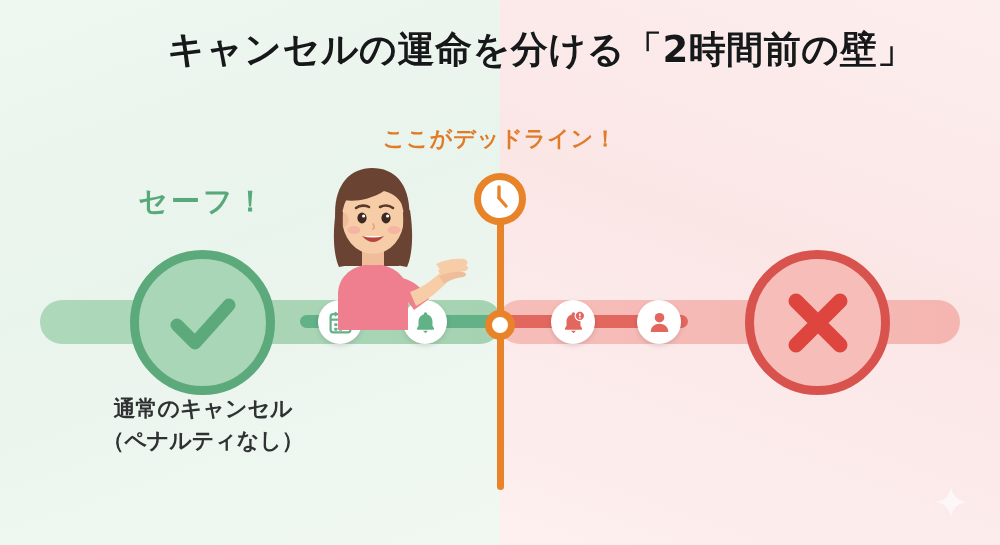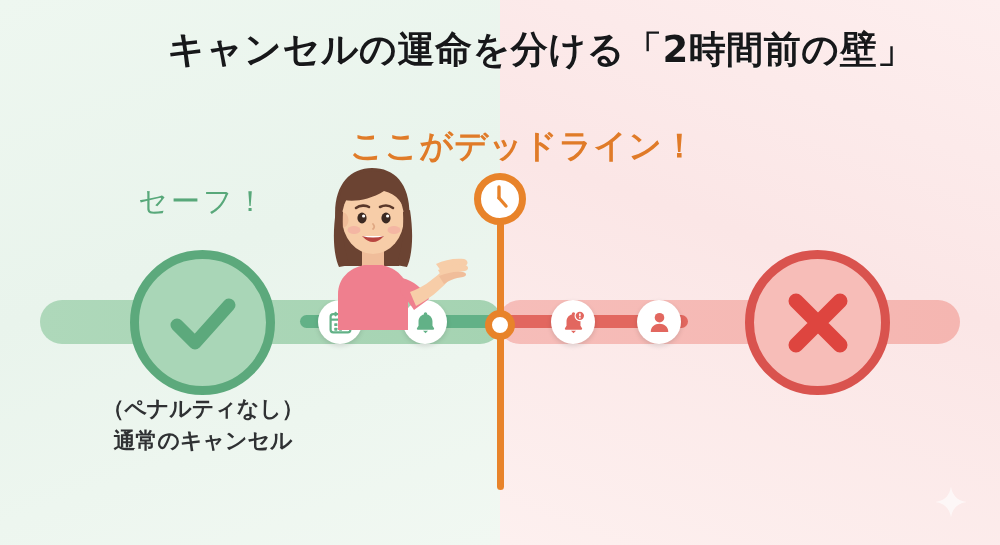--- a/index.html
+++ b/index.html
@@ -119,21 +119,21 @@
     background: #f7bdb8;
     border: 9px solid #d9534e;
   }
 
   
   .status-label {
     position: absolute;
     width: 260px;
     text-align: center;
     font-size: 29px;
-    font-weight: 400;
+    font-weight: 700;
     letter-spacing: 3px;
   }
   .label-safe {
     left: 73px;
     top: 182px;
     color: #58a87a;
   }
   .label-out {
     left: 688px;
     top: 182px;
@@ -185,21 +185,21 @@
     box-sizing: border-box;
     border: 7px solid #e8832a;
     background: #ffffff;
   }
   .deadline-label {
     position: absolute;
     left: 350px;
     top: 124px;
     width: 300px;
     text-align: center;
-    font-size: 33px;
+    font-size: 22px;
     font-weight: 700;
     letter-spacing: 1px;
     color: #e07b28;
     white-space: nowrap;
   }
 
   
   .badge {
     position: absolute;
     width: 44px;
@@ -248,22 +248,22 @@
 
   <div class="status-label label-safe">セーフ！</div>
 
   <div class="status-circle circle-ok">
     <svg width="92" height="92" viewBox="0 0 92 92">
       <path d="M20 48 L38 66 L72 28" fill="none" stroke="#5ca97c" stroke-width="13" stroke-linecap="round" stroke-linejoin="round"></path>
     </svg>
   </div>
 
   <div class="caption caption-left">
+    <div>通常のキャンセル</div>
     <div>（ペナルティなし）</div>
-    <div>通常のキャンセル</div>
   </div>
 
   <div class="badge badge-calendar">
     <svg width="25" height="25" viewBox="0 0 24 24">
       <rect x="2.5" y="4" width="19" height="17.5" rx="2.5" fill="none" stroke="#62b187" stroke-width="2.1"></rect>
       <rect x="6.2" y="1.6" width="2.2" height="4.6" rx="1.1" fill="#62b187"></rect>
       <rect x="15.6" y="1.6" width="2.2" height="4.6" rx="1.1" fill="#62b187"></rect>
       <rect x="2.5" y="8.2" width="19" height="2.1" fill="#62b187"></rect>
       <rect x="6" y="12.6" width="3" height="2.8" rx=".6" fill="#62b187"></rect>
       <rect x="10.5" y="12.6" width="3" height="2.8" rx=".6" fill="#62b187"></rect>

